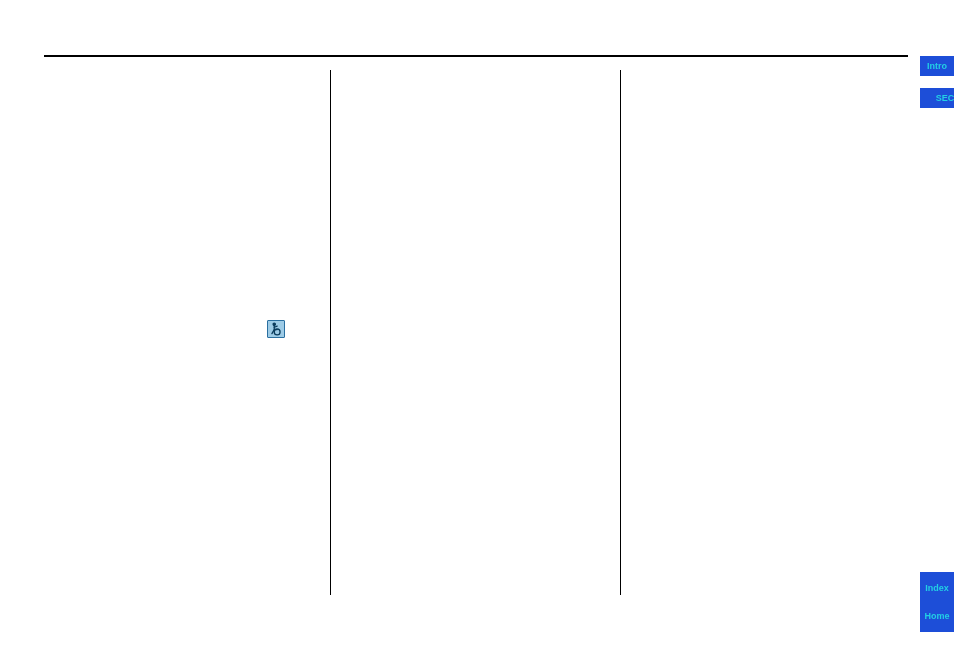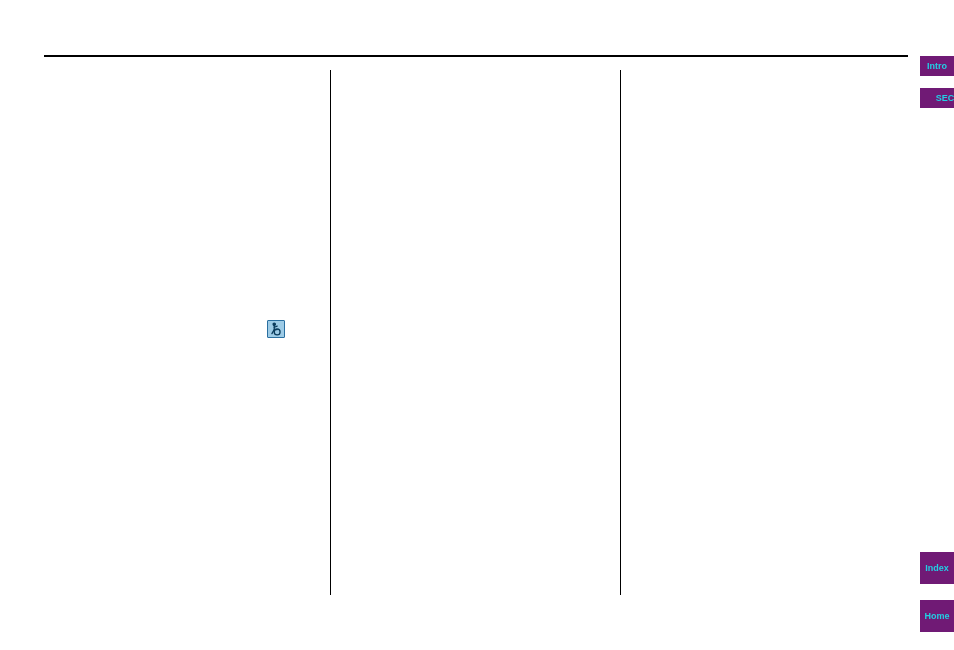--- a/index.html
+++ b/index.html
@@ -52,35 +52,35 @@
   .small-icon svg {
     width: 14px;
     height: 14px;
   }
 
   
   .nav-btn {
     position: absolute;
     right: 0px;
     width: 34px;
-    background: #701a75;
+    background: #1d4ed8;
     color: #22cfe4;
     font-size: 9px;
     font-weight: bold;
     display: flex;
     align-items: center;
     justify-content: center;
     cursor: pointer;
     user-select: none;
     box-sizing: border-box;
     font-family: "Segoe UI", Tahoma, sans-serif;
   }
   .nav-btn.intro  { top: 56px;  height: 20px; }
   .nav-btn.sec    { top: 88px;  height: 20px; padding-left: 16px; }
-  .nav-btn.index  { top: 552px; height: 32px; }
+  .nav-btn.index  { top: 572px; height: 32px; }
   .nav-btn.home   { top: 600px; height: 32px; }
 </style>
 </head>
 <body>
 
 <div class="top-rule"></div>
 
 <div class="vdiv one"></div>
 <div class="vdiv two"></div>
 

